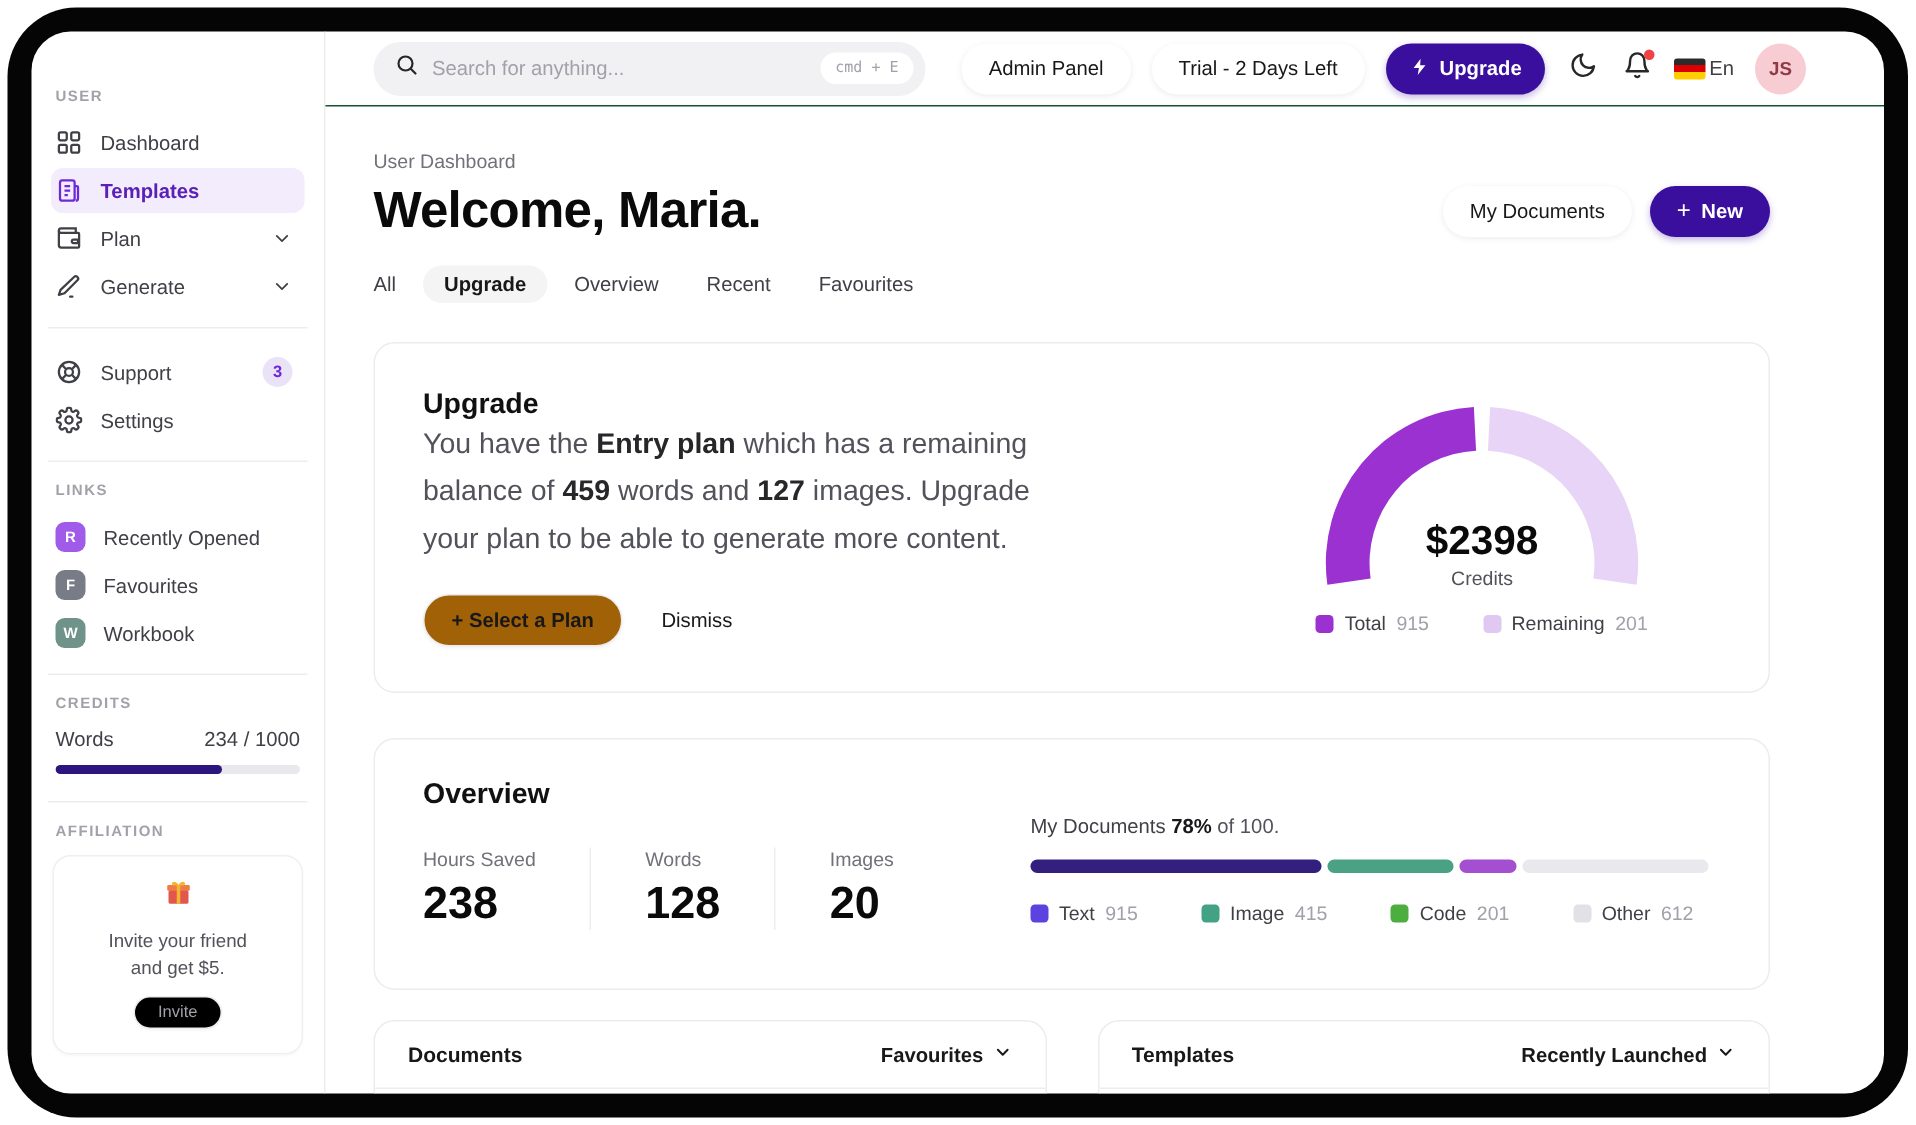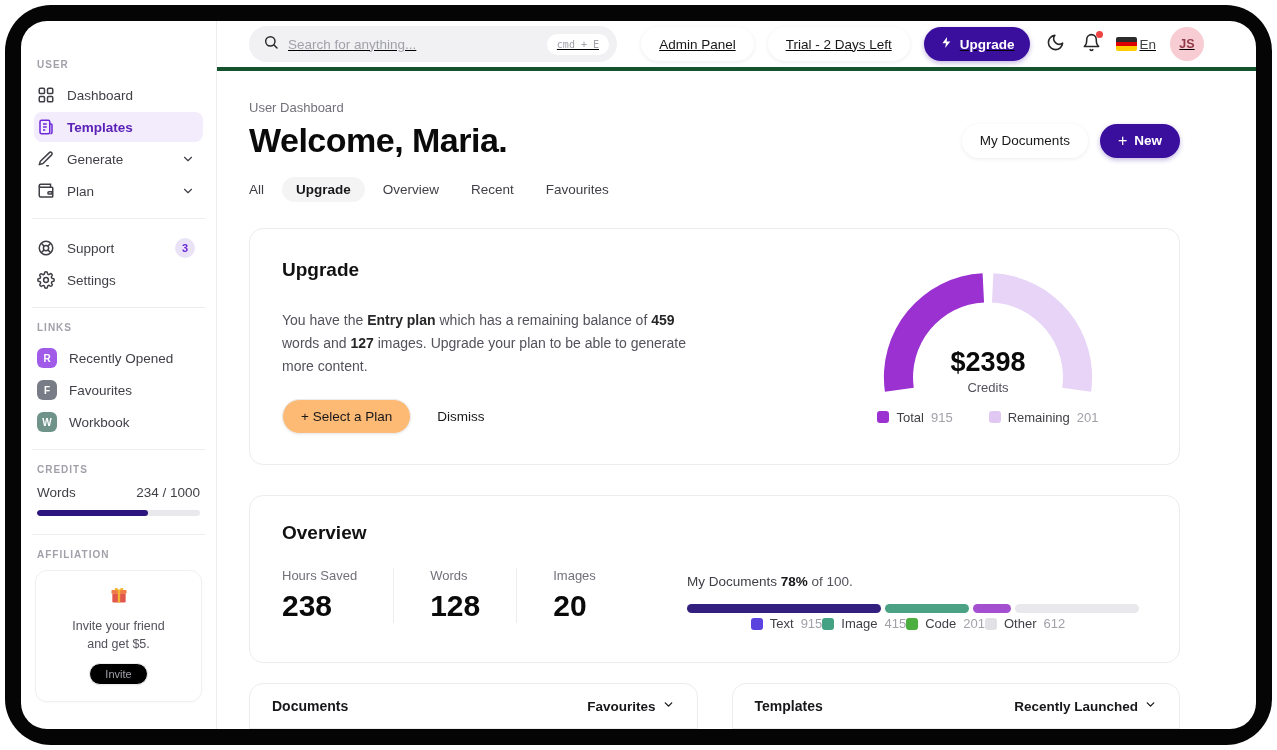--- a/index.html
+++ b/index.html
@@ -22,21 +22,21 @@
   .credits-row { display:flex; justify-content:space-between; align-items:center; font-size:13.5px; color:#3f3f46; margin:2px 3px 10px 3px; }
   .credits-row .val { color:#3f3f46; }
   .cbar { height:6px; border-radius:3px; background:#e9e9ed; margin:0 3px; overflow:hidden; }
   .cbar-fill { height:100%; width:68%; border-radius:3px; background:#2d1580; }
   .aff-card { border:1px solid #efeff2; border-radius:12px; margin:2px 1px 0 1px; padding:14px 10px 16px 10px; text-align:center; box-shadow:0 1px 2px rgba(0,0,0,.03); }
   .aff-text { font-size:12.5px; color:#52525b; line-height:1.45; margin-top:8px; }
   .invite-btn { display:inline-block; margin-top:10px; padding:4px 15px; border:1px solid #ededf0; border-radius:13px; background:#000000; color:#a1a1aa; font-size:11px; box-shadow:0 1px 2px rgba(0,0,0,.04); }
 
   
   .main { flex:1; display:flex; flex-direction:column; min-width:0; }
-  .topbar { height:50px; flex:0 0 50px; border-bottom:4px solid #14532d; display:flex; align-items:center; padding:0 52px 0 32px;text-decoration:underline; }
+  .topbar { height:50px; flex:0 0 50px; border-bottom:1px solid #14532d; display:flex; align-items:center; padding:0 52px 0 32px; }
   .search { width:368px; height:36px; background:#f1f1f4; border-radius:18px; display:flex; align-items:center; padding:0 8px 0 14px; }
   .search input { border:none; outline:none; background:transparent; flex:1; font-size:13.5px; color:#3f3f46; font-family:inherit; margin-left:9px; }
   .search input::placeholder { color:#a1a1aa; }
   .kbd { background:#fff; border-radius:12px; padding:5px 10px; font-family:"DejaVu Sans Mono",monospace; font-size:10px; color:#a1a1aa; }
   .tb-right { margin-left:auto; display:flex; align-items:center; gap:14px; }
   .pill-btn { height:34px; padding:0 18px; background:#fff; border-radius:17px; display:flex; align-items:center; font-size:13.5px; font-weight:500; color:#18181b; box-shadow:0 1px 4px rgba(0,0,0,.08); }
   .upgrade-btn { height:34px; padding:0 16px; background:#3b0f9d; border-radius:17px; display:flex; align-items:center; gap:7px; color:#fff; font-size:13.5px; font-weight:600; box-shadow:0 2px 5px rgba(59,15,157,.3); }
   .icon-btn { width:22px; height:22px; display:flex; align-items:center; justify-content:center; position:relative; }
   .dot { position:absolute; top:-2px; right:-1px; width:7px; height:7px; border-radius:50%; background:#ef4444; }
   .flag { width:21px; height:14px; border-radius:2px; background:linear-gradient(#2b2b2b 33.3%, #d00 33.3%, #d00 66.6%, #ffce00 66.6%); }
@@ -48,53 +48,53 @@
   .head-row { display:flex; align-items:center; margin-top:6px; }
   .h1 { font-size:34px; font-weight:800; color:#0a0a0a; letter-spacing:-0.5px; }
   .head-actions { margin-left:auto; display:flex; gap:12px; align-items:center; }
   .new-btn { height:34px; padding:0 18px; background:#3b0f9d; border-radius:17px; color:#fff; font-size:13.5px; font-weight:600; display:flex; align-items:center; gap:7px; box-shadow:0 2px 5px rgba(59,15,157,.3); }
   .tabs { display:flex; align-items:center; gap:32px; margin-top:17px; font-size:13.5px; color:#3f3f46; }
   .tab.active { background:#f4f4f5; border-radius:15px; padding:5px 14px; font-weight:700; color:#18181b; margin:0 -14px; }
 
   .card { background:#fff; border:1px solid #ececf0; border-radius:14px; }
   .upgrade-card { margin-top:26px; padding:30px 40px 30px 32px; display:flex; min-height:197px; }
   .u-title { font-size:19px; font-weight:800; color:#111; }
-  .u-body { margin-top:28px; width:408px; font-size:14px; line-height:1.65; color:#52525b; }
+  .u-body { margin-top:0; width:408px; font-size:19px; line-height:1.65; color:#52525b; }
   .u-body b { color:#27272a; }
   .u-actions { margin-top:21px; display:flex; align-items:center; gap:26px; }
-  .plan-btn { padding:9px 18px; background:#fdba74; border:1px solid #ececf0; border-radius:18px; font-size:13.5px; font-weight:400; color:#18181b; box-shadow:0 1px 3px rgba(0,0,0,.06); }
+  .plan-btn { padding:9px 18px; background:#a16207; border:1px solid #ececf0; border-radius:18px; font-size:13.5px; font-weight:700; color:#18181b; box-shadow:0 1px 3px rgba(0,0,0,.06); }
   .dismiss-btn { font-size:13.5px; font-weight:500; color:#18181b; }
 
   .gauge-wrap { margin-left:auto; margin-right:38px; width:226px; text-align:center; align-self:center; }
   .gauge-box { position:relative; width:226px; height:126px; }
   .gauge-center { position:absolute; left:0; right:0; bottom:0; }
   .gauge-val { font-size:27px; font-weight:800; color:#0a0a0a; }
   .gauge-sub { font-size:13px; color:#52525b; margin-top:2px; }
   .gauge-legend { display:flex; justify-content:center; gap:36px; margin-top:15px; font-size:13px; color:#3f3f46; }
   .leg-item { display:flex; align-items:center; gap:7px; }
   .sw { width:12px; height:12px; border-radius:3px; }
   .leg-num { color:#a1a1aa; }
 
   .overview-card { margin-top:30px; padding:26px 40px 30px 32px; display:flex; min-height:168px; }
   .stats { display:flex; margin-top:24px; }
   .stat { padding-right:36px; margin-right:36px; border-right:1px solid #ededf0; }
   .stat:last-child { border-right:none; }
   .stat-label { font-size:13px; color:#71717a; }
   .stat-val { font-size:30px; font-weight:800; color:#0a0a0a; margin-top:6px; }
   .ov-right { margin-left:auto; width:452px; padding-top:24px; }
-  .ov-caption { font-size:13.5px; color:#3f3f46;margin-top:28px; }
+  .ov-caption { font-size:13.5px; color:#3f3f46; }
   .ov-caption b { color:#18181b; }
   .ov-caption .gray { color:#52525b; }
   .pbar { display:flex; gap:4px; margin-top:15px; height:9px; }
   .pseg { border-radius:5px; height:9px; }
   .pbar .s1 { width:43%; background:#33207e; }
   .pbar .s2 { width:18.5%; background:#4aa183; }
   .pbar .s3 { width:8.5%; background:#a44fd0; }
   .pbar .s4 { flex:1; background:#e9e9ed; }
-  .ov-legend { display:flex; justify-content:center; margin-top:3px; font-size:13px; color:#3f3f46; padding-right:10px; }
+  .ov-legend { display:flex; justify-content:space-between; margin-top:19px; font-size:13px; color:#3f3f46; padding-right:10px; }
 
   .bottom-row { display:flex; gap:34px; margin-top:20px; }
   .list-card { flex:1; height:140px; }
   .list-head { display:flex; align-items:center; padding:14px 22px; border-bottom:1px solid #ededf0; }
   .list-title { font-size:14px; font-weight:700; color:#18181b; }
   .list-filter { margin-left:auto; display:flex; align-items:center; gap:6px; font-size:13.5px; font-weight:600; color:#18181b; }
   .list-row { display:flex; align-items:center; padding:14px 22px; }
   .row-av { width:30px; height:30px; border-radius:50%; margin-right:14px; }
 </style>
 </head>
@@ -126,42 +126,42 @@
               <line x1="8" y1="12" x2="13" y2="12"></line>
               <line x1="8" y1="16" x2="11" y2="16"></line>
               <path d="M17 8h2a1 1 0 0 1 1 1v10a2 2 0 0 1-2 2"></path>
             </svg>
       </span>
       <span>Templates</span>
     </div>
 
     <div class="nav-item">
       <span class="ic">
-        <svg width="18" height="18" viewBox="0 0 24 24" fill="none" stroke-width="2" stroke-linecap="round" stroke-linejoin="round" stroke="currentColor">
-              <path d="M16.5 3.5a2.12 2.12 0 0 1 3 3L8 18l-5 1.5L4.5 15z"></path>
-              <path d="M13 21h2"></path>
-            </svg>
-      </span>
-      <span>Generate</span>
-      <span class="chev">
-        <svg width="14" height="14" viewBox="0 0 24 24" fill="none" stroke="#52525b" stroke-width="2" stroke-linecap="round" stroke-linejoin="round">
-              <polyline points="6 9 12 15 18 9"></polyline>
-            </svg>
-      </span>
-    </div>
-
-    <div class="nav-item">
-      <span class="ic">
         <svg width="18" height="18" viewBox="0 0 24 24" fill="none" stroke-width="2" stroke="currentColor">
               <path d="M20 7H5a2 2 0 0 1-2-2 2 2 0 0 1 2-2h13v4"></path>
               <path d="M3 5v13a2 2 0 0 0 2 2h15a1 1 0 0 0 1-1V8a1 1 0 0 0-1-1"></path>
               <path d="M16 13h4v3h-4a1.5 1.5 0 0 1 0-3z"></path>
             </svg>
       </span>
       <span>Plan</span>
+      <span class="chev">
+        <svg width="14" height="14" viewBox="0 0 24 24" fill="none" stroke="#52525b" stroke-width="2" stroke-linecap="round" stroke-linejoin="round">
+              <polyline points="6 9 12 15 18 9"></polyline>
+            </svg>
+      </span>
+    </div>
+
+    <div class="nav-item">
+      <span class="ic">
+        <svg width="18" height="18" viewBox="0 0 24 24" fill="none" stroke-width="2" stroke-linecap="round" stroke-linejoin="round" stroke="currentColor">
+              <path d="M16.5 3.5a2.12 2.12 0 0 1 3 3L8 18l-5 1.5L4.5 15z"></path>
+              <path d="M13 21h2"></path>
+            </svg>
+      </span>
+      <span>Generate</span>
       <span class="chev">
         <svg width="14" height="14" viewBox="0 0 24 24" fill="none" stroke="#52525b" stroke-width="2" stroke-linecap="round" stroke-linejoin="round">
               <polyline points="6 9 12 15 18 9"></polyline>
             </svg>
       </span>
     </div>
 
     <div class="divider"></div>
 
     <div class="nav-item">

